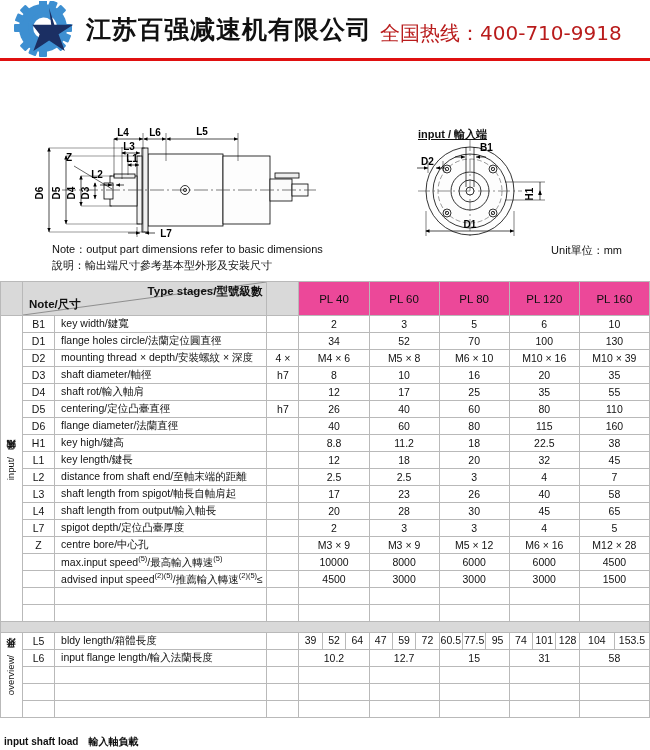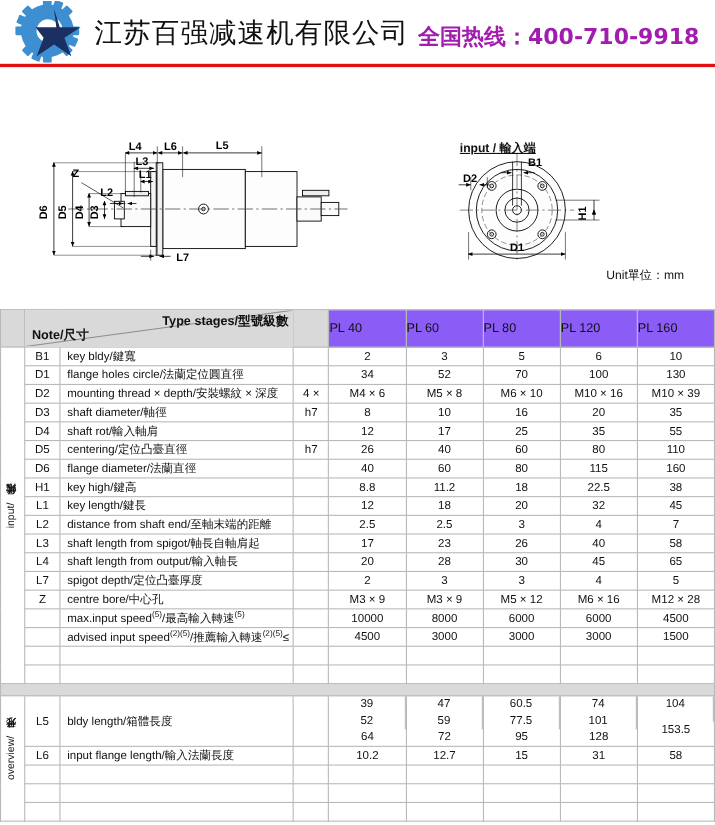--- a/index.html
+++ b/index.html
@@ -17,34 +17,34 @@
     position: relative;
     height: 58px;
     display: flex;
     align-items: center;
     padding-left: 4px;
   }
   .logo-box { width: 78px; height: 56px; position: relative; flex: 0 0 auto; }
   .logo-box svg { display: block; }
   .company-name {
     font-size: 25px;
-    font-weight: 400;
+    font-weight: 700;
     letter-spacing: 1px;
     color: #111;
     margin-left: 4px;
     white-space: nowrap;
     font-family: "DejaVu Sans", "Liberation Sans", sans-serif;
   }
   .hotline {
     position: absolute;
     left: 380px;
     top: 20px;
     font-size: 20px;
-    font-weight: 700;
-    color: #a21caf;
+    font-weight: 400;
+    color: #b91c1c;
     white-space: nowrap;
     font-family: "DejaVu Sans", "Liberation Sans", sans-serif;
   }
   .red-rule {
     height: 3px;
     background: #e01010;
     width: 650px;
     margin: 0;
   }
 
@@ -112,23 +112,23 @@
   }
   .hdr-size {
     position: absolute; left: 6px; bottom: 3px;
     font-size: 11.5px; font-weight: 700;
   }
   .hdr-type {
     position: absolute; right: 4px; top: 2px;
     font-size: 11.5px; font-weight: 700; margin-left: 32px;
   }
   .hdr-model {
-    background: #8b5cf6;
+    background: #ec4899;
     height: 34px !important;
-    text-align: left;
+    text-align: center;
     font-size: 11.5px;
     font-weight: 700;
   }
   .hdr-blank { background: #d9d9d9; height: 34px !important; }
 
   .vert-label {
     background: #ffffff;
     text-align: center;
     vertical-align: middle;
   }
@@ -146,21 +146,21 @@
     background: #d9d9d9;
     height: 11px !important;
     border-left: 1px solid #d9d9d9;
     border-right: 1px solid #d9d9d9;
     border-top: 1px solid #b9b9b9;
     border-bottom: 1px solid #b9b9b9;
   }
 
   
   .multi { padding: 0 !important; }
-  .multi .subrow { display: flex; width: 100%; height: 100%; flex-direction: column; }
+  .multi .subrow { display: flex; width: 100%; height: 100%; }
   .multi .subrow > div {
     flex: 1 1 0;
     text-align: center;
     border-right: 1px solid #b9b9b9;
     line-height: 15px;
     font-size: 10.5px;
   }
   .multi .subrow > div:last-child { border-right: none; }
 
   .sup { font-size: 7.5px; vertical-align: super; }
@@ -376,20 +376,22 @@
       <text x="480" y="90">B1</text>
       <text x="421" y="104">D2</text>
       <text x="533" y="133" text-anchor="middle" transform="rotate(-90 533 133)">H1</text>
       <text x="470" y="167" text-anchor="middle">D1</text>
     </g>
   </svg>
   <div class="draw-title">input / 輸入端</div>
 </div>
 
 <div class="note-block">
+  <div class="note-line">Note：output part dimensions refer to basic dimensions</div>
+  <div class="note-line">說明：輸出端尺寸參考基本型外形及安裝尺寸</div>
   <div class="unit-label">Unit單位：mm</div>
 </div>
 
 <table class="spec">
   <colgroup>
     <col class="c-vert">
       <col class="c-code">
       <col class="c-desc">
       <col class="c-unit">
     <col class="c-val">
@@ -415,21 +417,21 @@
       <td class="hdr-model">PL 120</td>
       <td class="hdr-model">PL 160</td>
     </tr>
   </thead>
   <tbody id="spec-body">
       <tr>
         <td class="vert-label" rowspan="18">
           <span>input/輸入端尺寸</span>
         </td>
         <td class="c-code">B1</td>
-        <td class="c-desc">key bldy/鍵寬</td>
+        <td class="c-desc">key width/鍵寬</td>
         <td class="c-unit"></td>
         <td class="c-val">2</td>
         <td class="c-val">3</td>
         <td class="c-val">5</td>
         <td class="c-val">6</td>
         <td class="c-val">10</td>
       </tr>
       <tr>
         <td class="c-code">D1</td>
         <td class="c-desc">flange holes circle/法蘭定位圓直徑</td>

